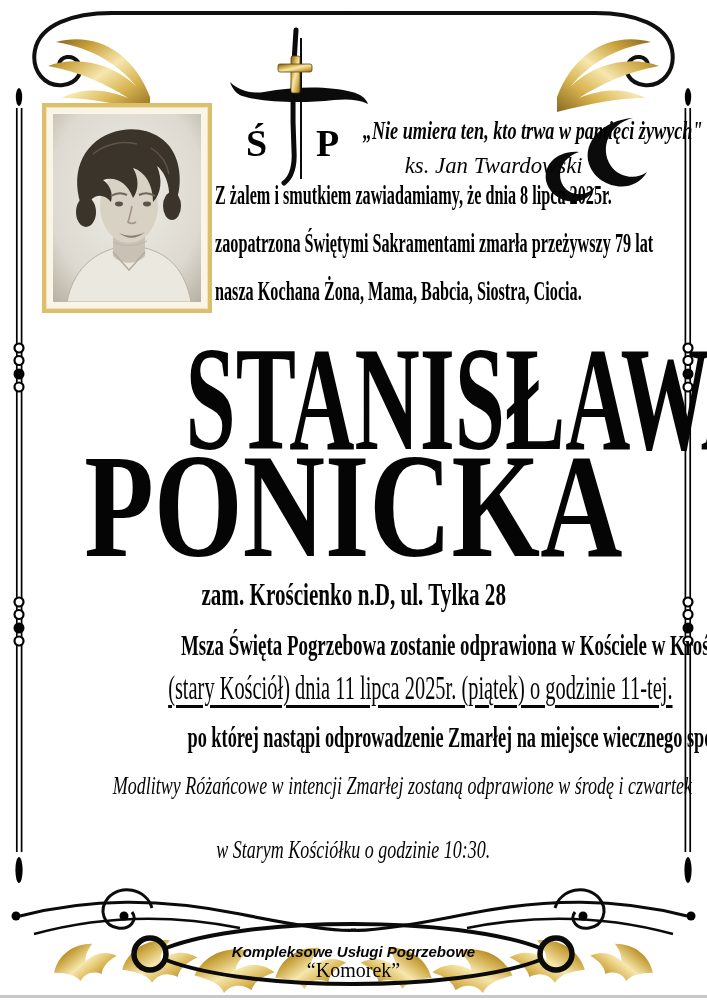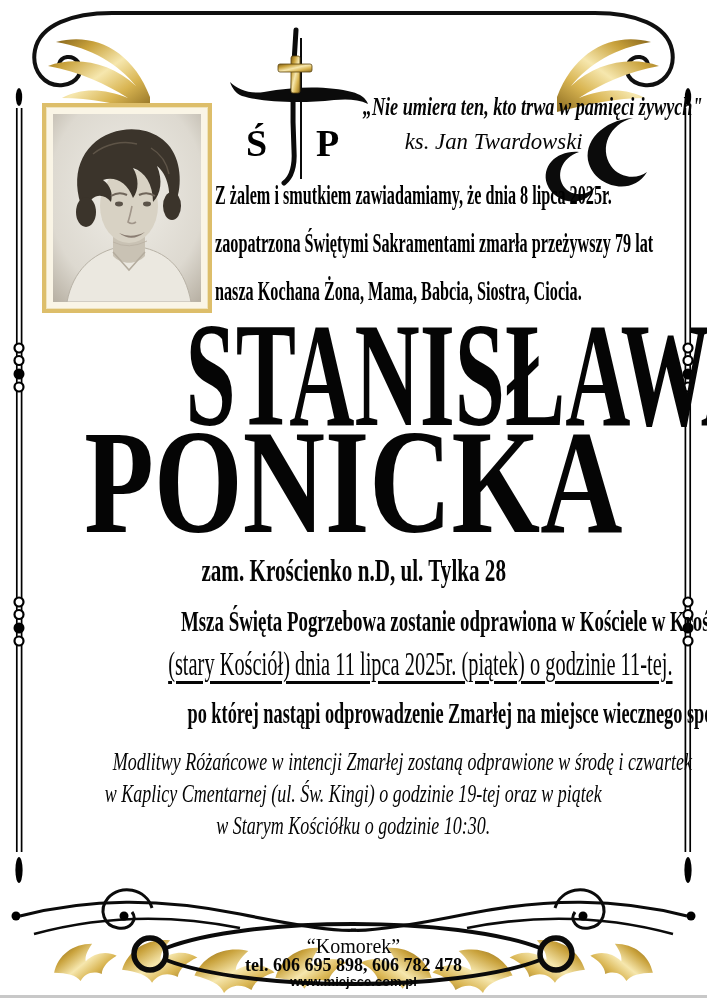--- a/index.html
+++ b/index.html
@@ -1,20 +1,20 @@
 <!DOCTYPE html>
 <html><head>
 <meta charset="utf-8">
 <style>
   html,body{margin:0;padding:0;background:#e9e9e9;}
   #page{position:relative;width:707px;height:1000px;background:#ffffff;overflow:hidden;
         font-family:"Liberation Serif", serif;color:#000;}
   svg{display:block;}
   .abs{position:absolute;}
-  .line{position:absolute;left:0;width:707px;text-align:center;white-space:nowrap;color:#050505;}
+  .line{position:absolute;left:0;width:707px;text-align:center;white-space:nowrap;color:#050505;margin-top:24px;}
   .condensed{display:inline-block;}
   
   .quote{top:92px;font-size:26px;font-style:italic;font-weight:bold;}
   .quote .condensed{transform:scaleX(0.70);}
   .quote-author{top:128px;left:140px;width:707px;font-size:24px;font-style:italic;}
   .quote-author .condensed{transform:scaleX(0.95);}
   
   .sp{position:absolute;font-size:38px;font-weight:bold;}
   
   .ann{position:absolute;left:215px;white-space:nowrap;font-size:27px;font-weight:bold;}
@@ -163,21 +163,20 @@
 
   <div class="line name1"><span class="condensed">STANISŁAWA</span></div>
   <div class="line name2"><span class="condensed">PONICKA</span></div>
   <div class="line address"><span class="condensed">zam. Krościenko n.D, ul. Tylka 28</span></div>
 
   <div class="line f1"><span class="condensed">Msza Święta Pogrzebowa zostanie odprawiona w Kościele w Krościenku n.D</span></div>
   <div class="line f2"><span class="condensed">(stary Kościół) dnia 11 lipca 2025r. (piątek) o godzinie 11-tej.</span></div>
   <div class="line f3"><span class="condensed">po której nastąpi odprowadzenie Zmarłej na miejsce wiecznego spoczynku.</span></div>
 
   <div class="line rosary r1"><span class="condensed">Modlitwy Różańcowe w intencji Zmarłej zostaną odprawione w środę i czwartek</span></div>
-  <div class="line rosary r2"><span class="condensed">w Kaplicy Cmentarnej (ul. Św. Kingi) o godzinie 19-tej oraz w piątek</span></div>
   <div class="line rosary r3"><span class="condensed">w Starym Kościółku o godzinie 10:30.</span></div>
 
 
+  <div class="line seal1">Kompleksowe Usługi Pogrzebowe</div>
   <div class="line seal2">“Komorek”</div>
-  <div class="line seal3">tel. 606 695 898, 606 782 478</div>
   <div class="line seal4">www.miejsce.com.pl</div>
 
 </div>
 
 </body></html>

